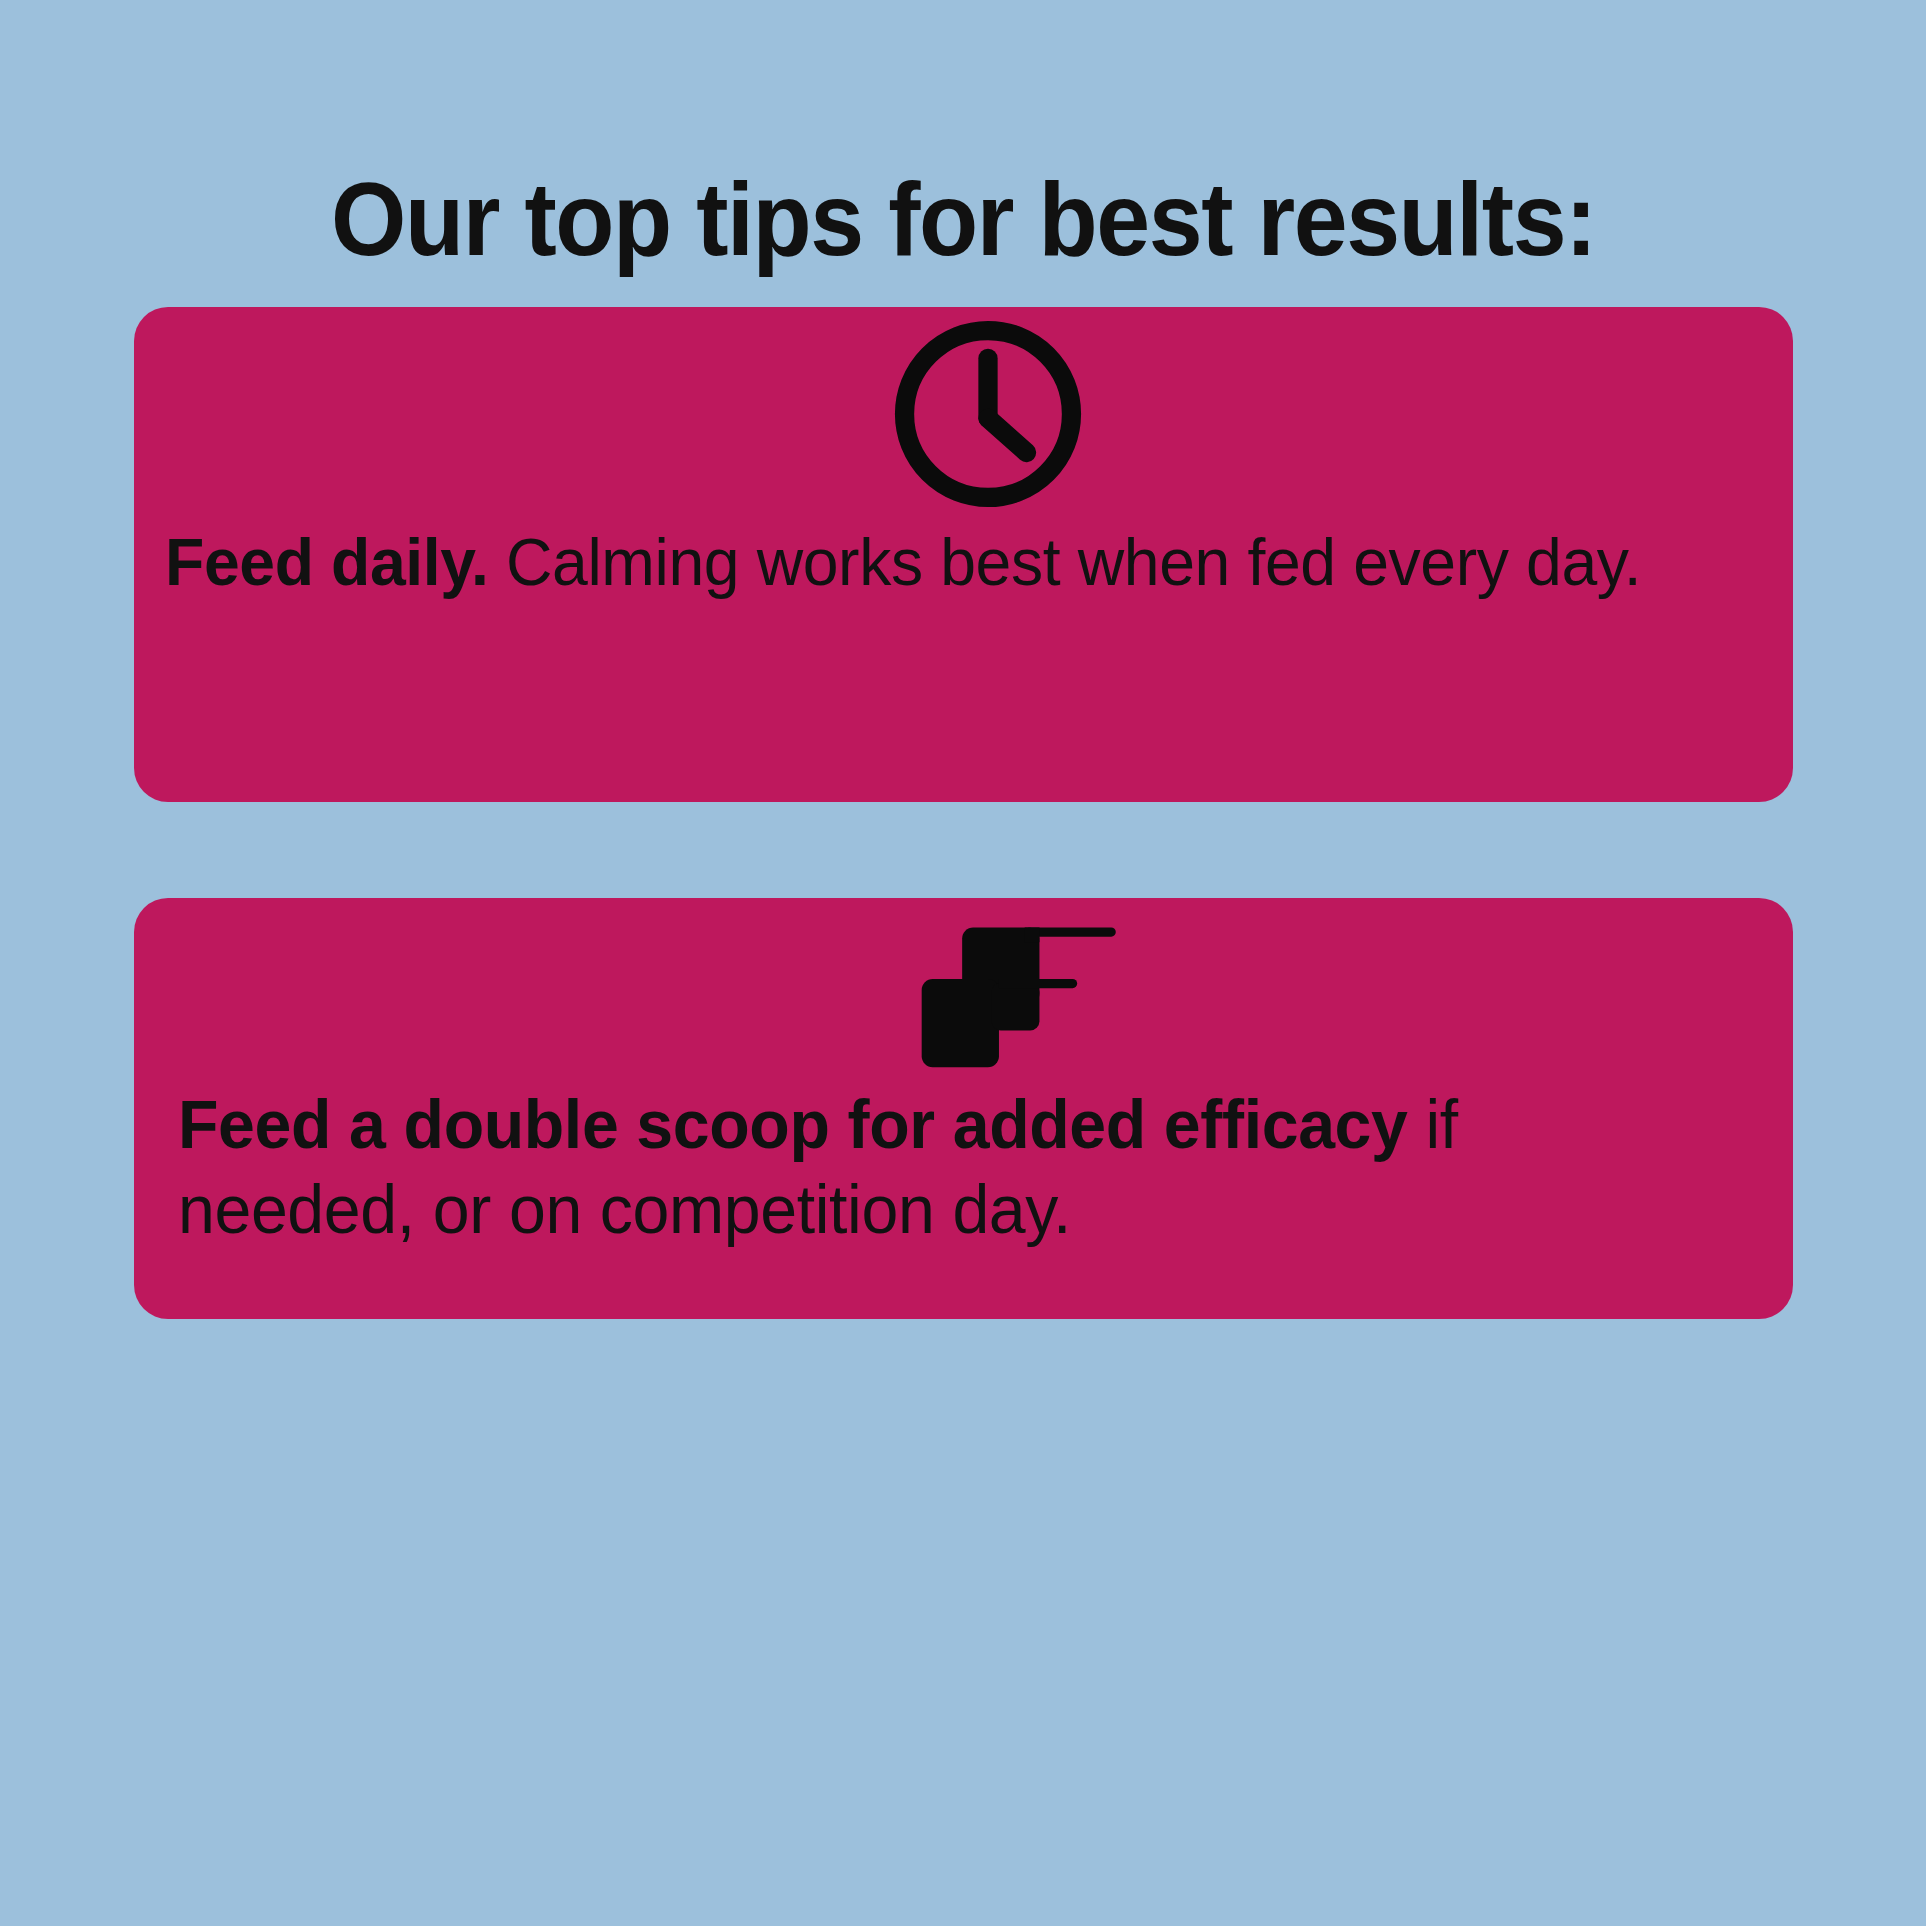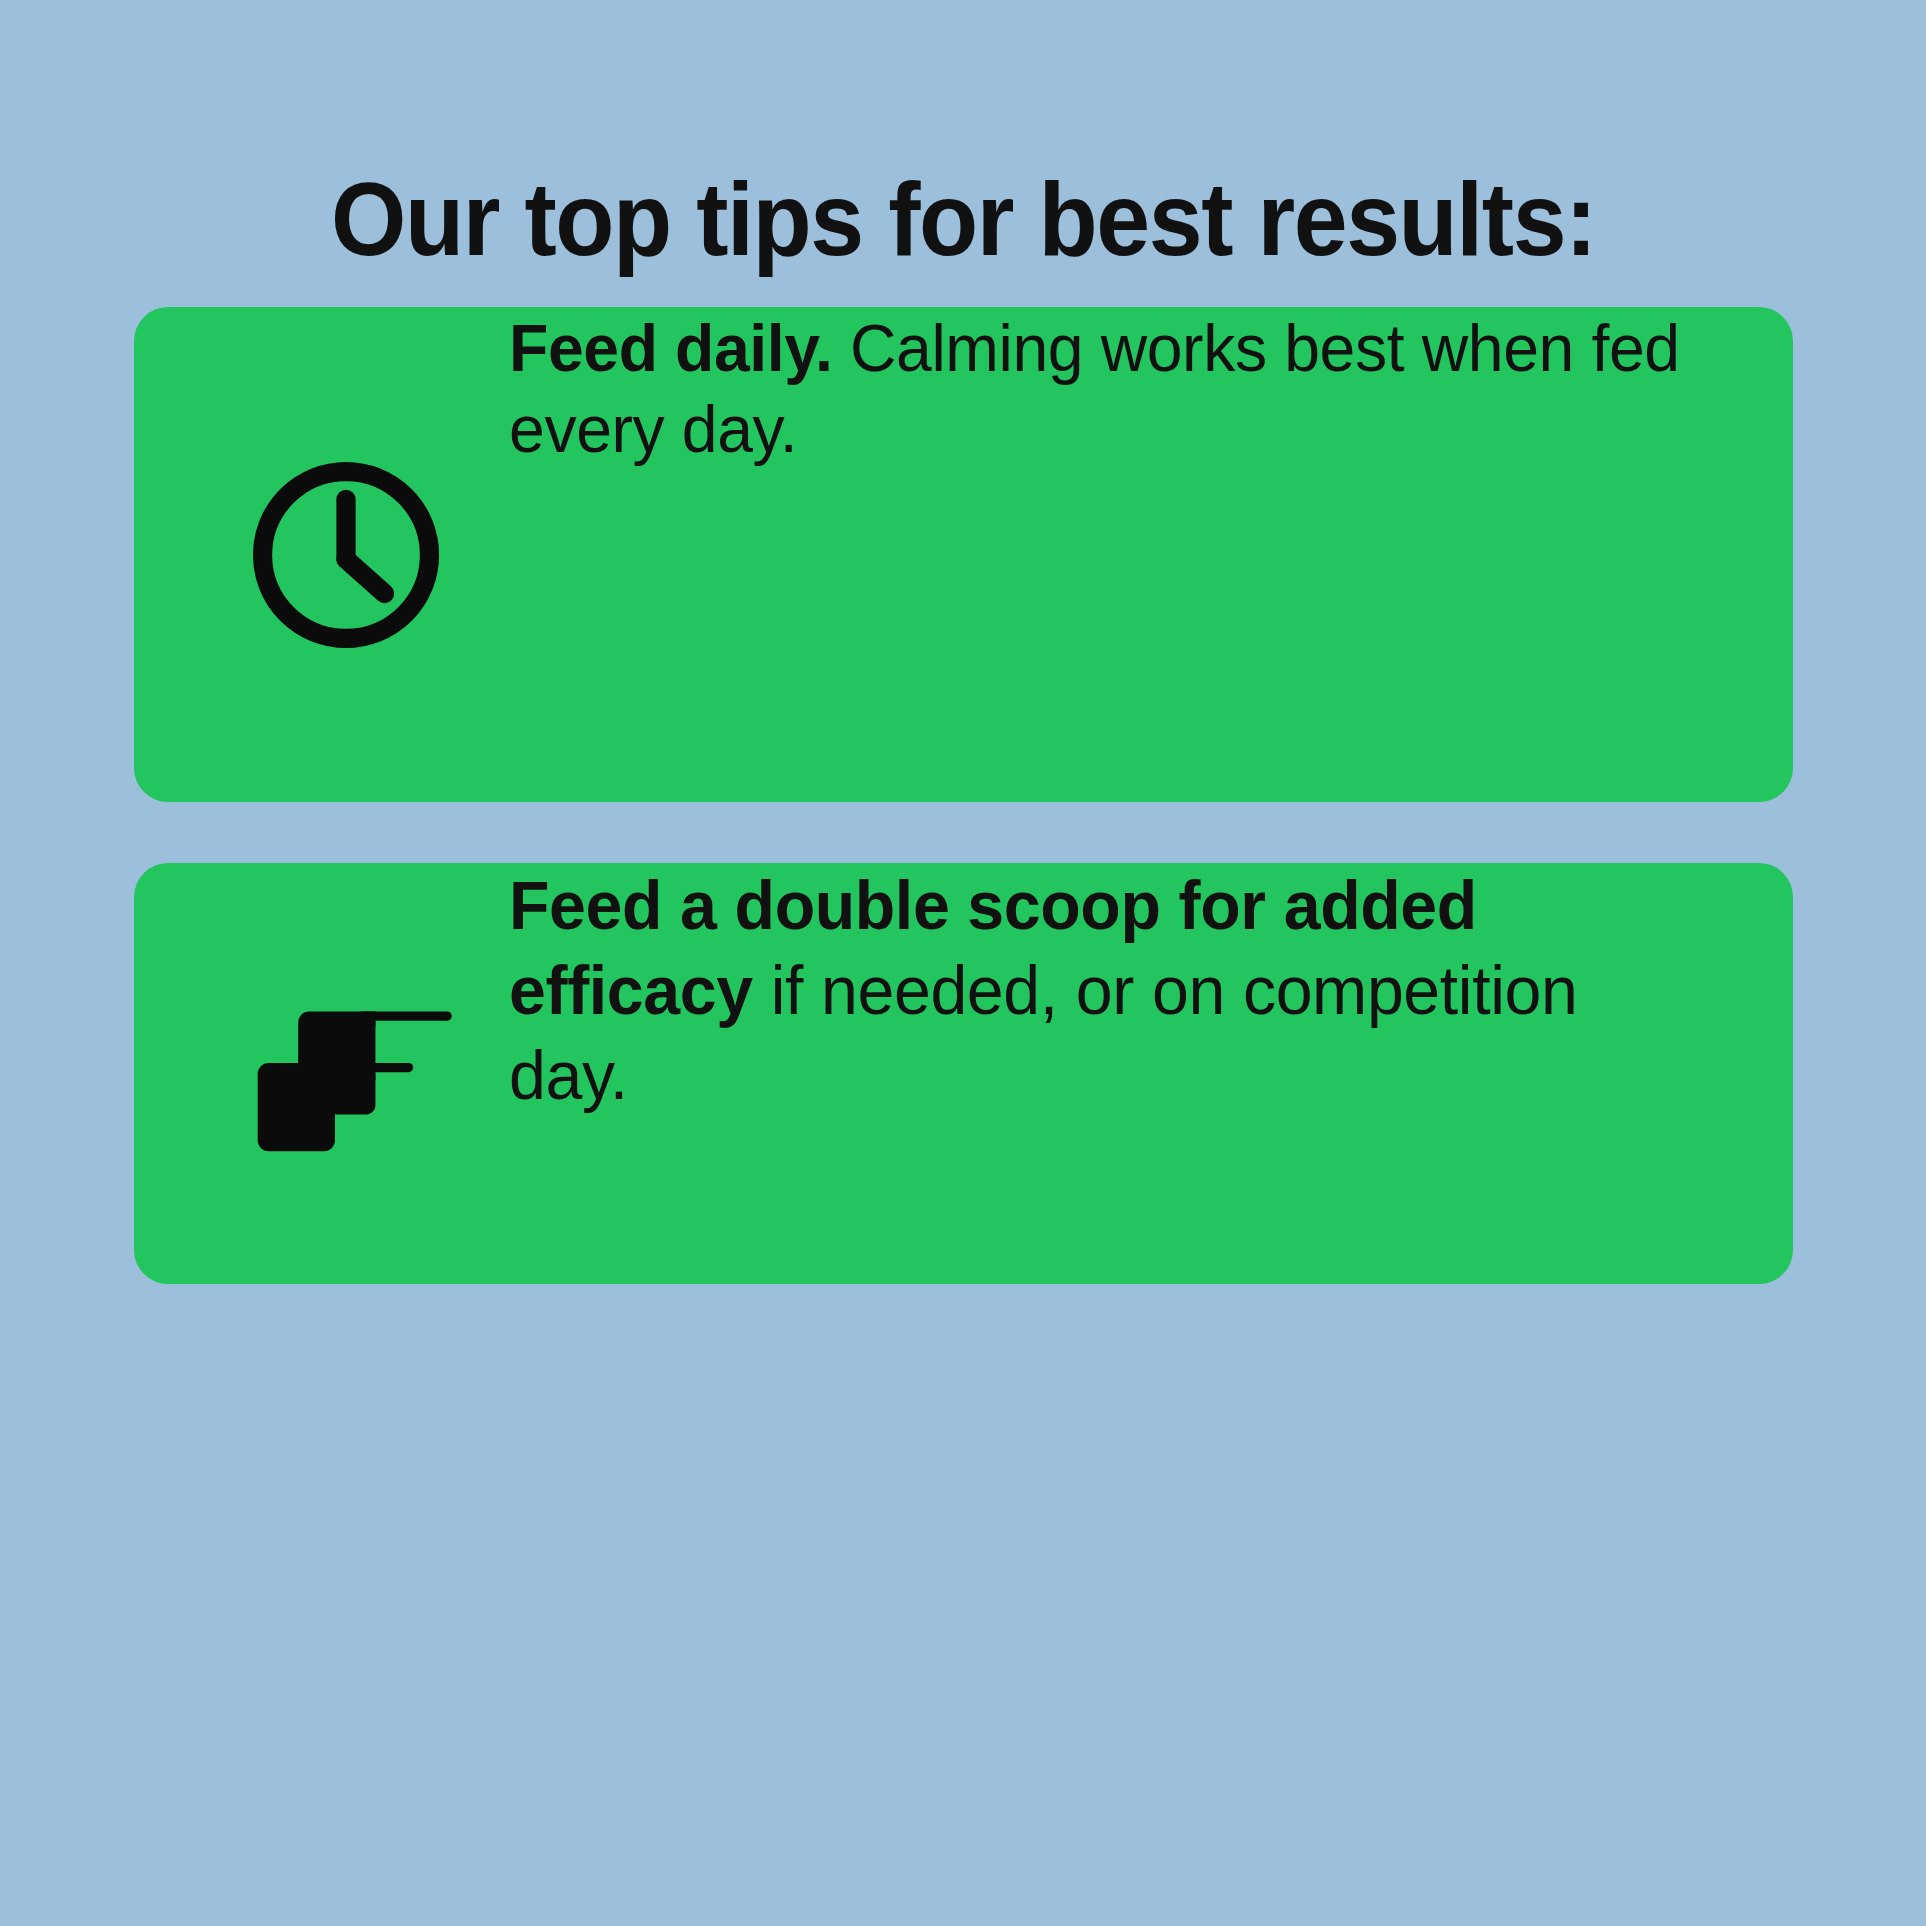--- a/index.html
+++ b/index.html
@@ -44,29 +44,32 @@
   
   .cards {
     position: absolute;
     left: 134px;
     top: 307px;
     width: 1659px;
   }
 
   .card {
     position: relative;
-    background: #22c55e;
+    background: #be185d;
     border-radius: 34px;
     box-sizing: border-box;
     display: flex;
+    align-items: center;
     overflow: hidden;
+    flex-direction: column;
   }
 
   .card + .card {
-    margin-top: 61px;
+    margin-top: 96px;
+    padding-left: 44px;
   }
 
   .card-1 { height: 495px; }
   .card-2 { height: 421px; }
   .card-3 { height: 424px; }
 
   .card-icon {
     flex: 0 0 auto;
     width: 327px;
     min-width: 327px;

